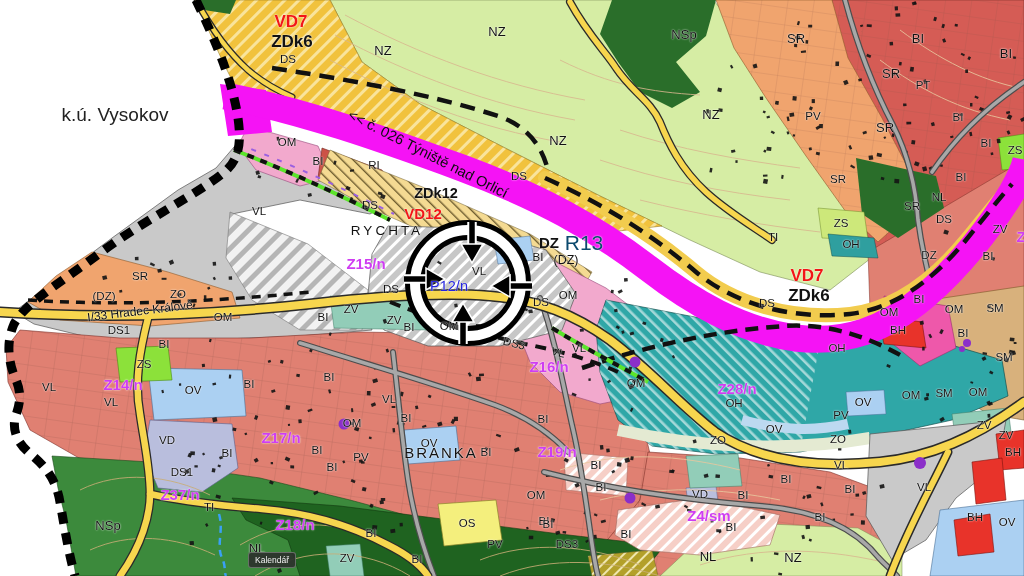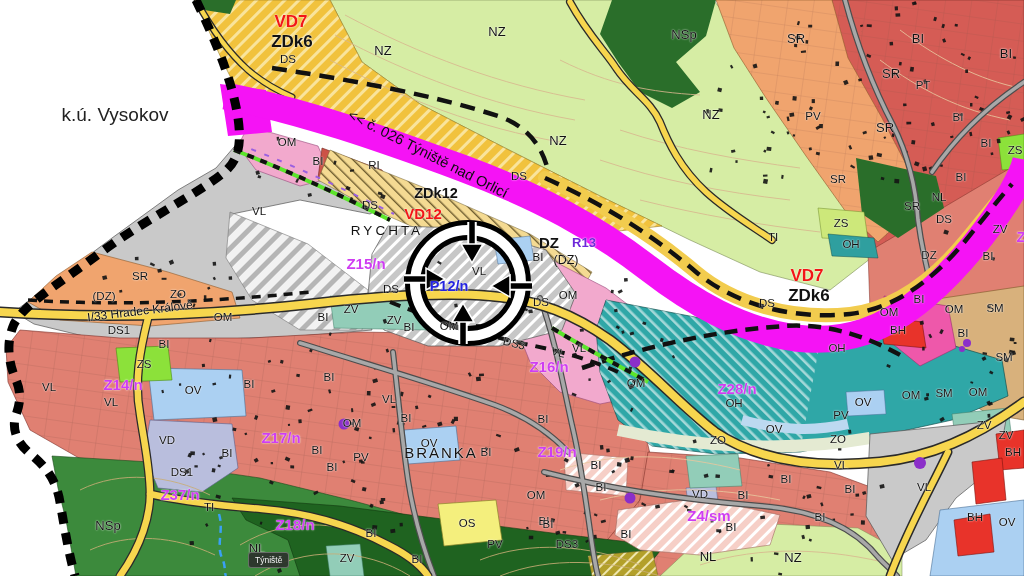--- a/index.html
+++ b/index.html
@@ -11,22 +11,22 @@
        text-shadow:0 0 2px rgba(255,255,255,.85),0 0 1px rgba(255,255,255,.7);}
   .ls{font-size:11.5px}
   .ln{font-size:13px}
   .ln2{font-size:12.5px}
   .lz{font-size:17px;font-weight:bold}
   .lz2{font-size:14.5px;font-weight:bold}
   .lz3{font-size:15px;font-weight:bold}
   .lr{font-size:17px;font-weight:bold;color:#f21616}
   .lr2{font-size:15px;font-weight:bold;color:#f21616}
   .lm{font-size:15px;font-weight:bold;color:#cf3df2}
-  .lb{font-size:13px;font-weight:bold;color:#6d28d9}
-  .lb2{font-size:14.5px;font-weight:bold;color:#2424e0}
+  .lb{font-size:21px;font-weight:normal;color:#0c4a6e}
+  .lb2{font-size:14.5px;font-weight:normal;color:#2424e0}
   .lp{font-size:13.5px;letter-spacing:3px}
   .lP{font-size:15px;letter-spacing:2px}
   .kv{font-size:19px;color:#222;text-shadow:none}
   .lrw{font-size:14.5px;color:#0d0d0d;text-shadow:none}
   .lrd{font-size:12px;color:#0d0d0d}
   .tooltip{position:absolute;left:248px;top:552px;background:rgba(44,49,44,.93);
        border:1px solid rgba(120,125,120,.8);border-radius:3px;color:#f2f2f2;
        font-size:8.5px;padding:2px 6px;}
 </style>
 </head>
@@ -721,14 +721,14 @@
       <div class="lbl ls" style="left: 371px; top: 534px; transform: translate(-50%, -50%) rotate(0deg);">BI</div>
       <div class="lbl ls" style="left: 495px; top: 545px; transform: translate(-50%, -50%) rotate(0deg);">PV</div>
       <div class="lbl ls" style="left: 567px; top: 545px; transform: translate(-50%, -50%) rotate(0deg);">DS3</div>
       <div class="lbl ln" style="left: 257px; top: 548px; transform: translate(-50%, -50%) rotate(0deg);">NL</div>
       <div class="lbl ln" style="left: 708px; top: 556px; transform: translate(-50%, -50%) rotate(0deg);">NL</div>
       <div class="lbl ln" style="left: 793px; top: 557px; transform: translate(-50%, -50%) rotate(0deg);">NZ</div>
       <div class="lbl ls" style="left: 347px; top: 559px; transform: translate(-50%, -50%) rotate(0deg);">ZV</div>
       <div class="lbl ls" style="left: 417px; top: 560px; transform: translate(-50%, -50%) rotate(0deg);">BI</div>
     </div>
 
-<div class="tooltip">Týniště</div>
+<div class="tooltip">Kalendář</div>
 </div>
 
 </body></html>

